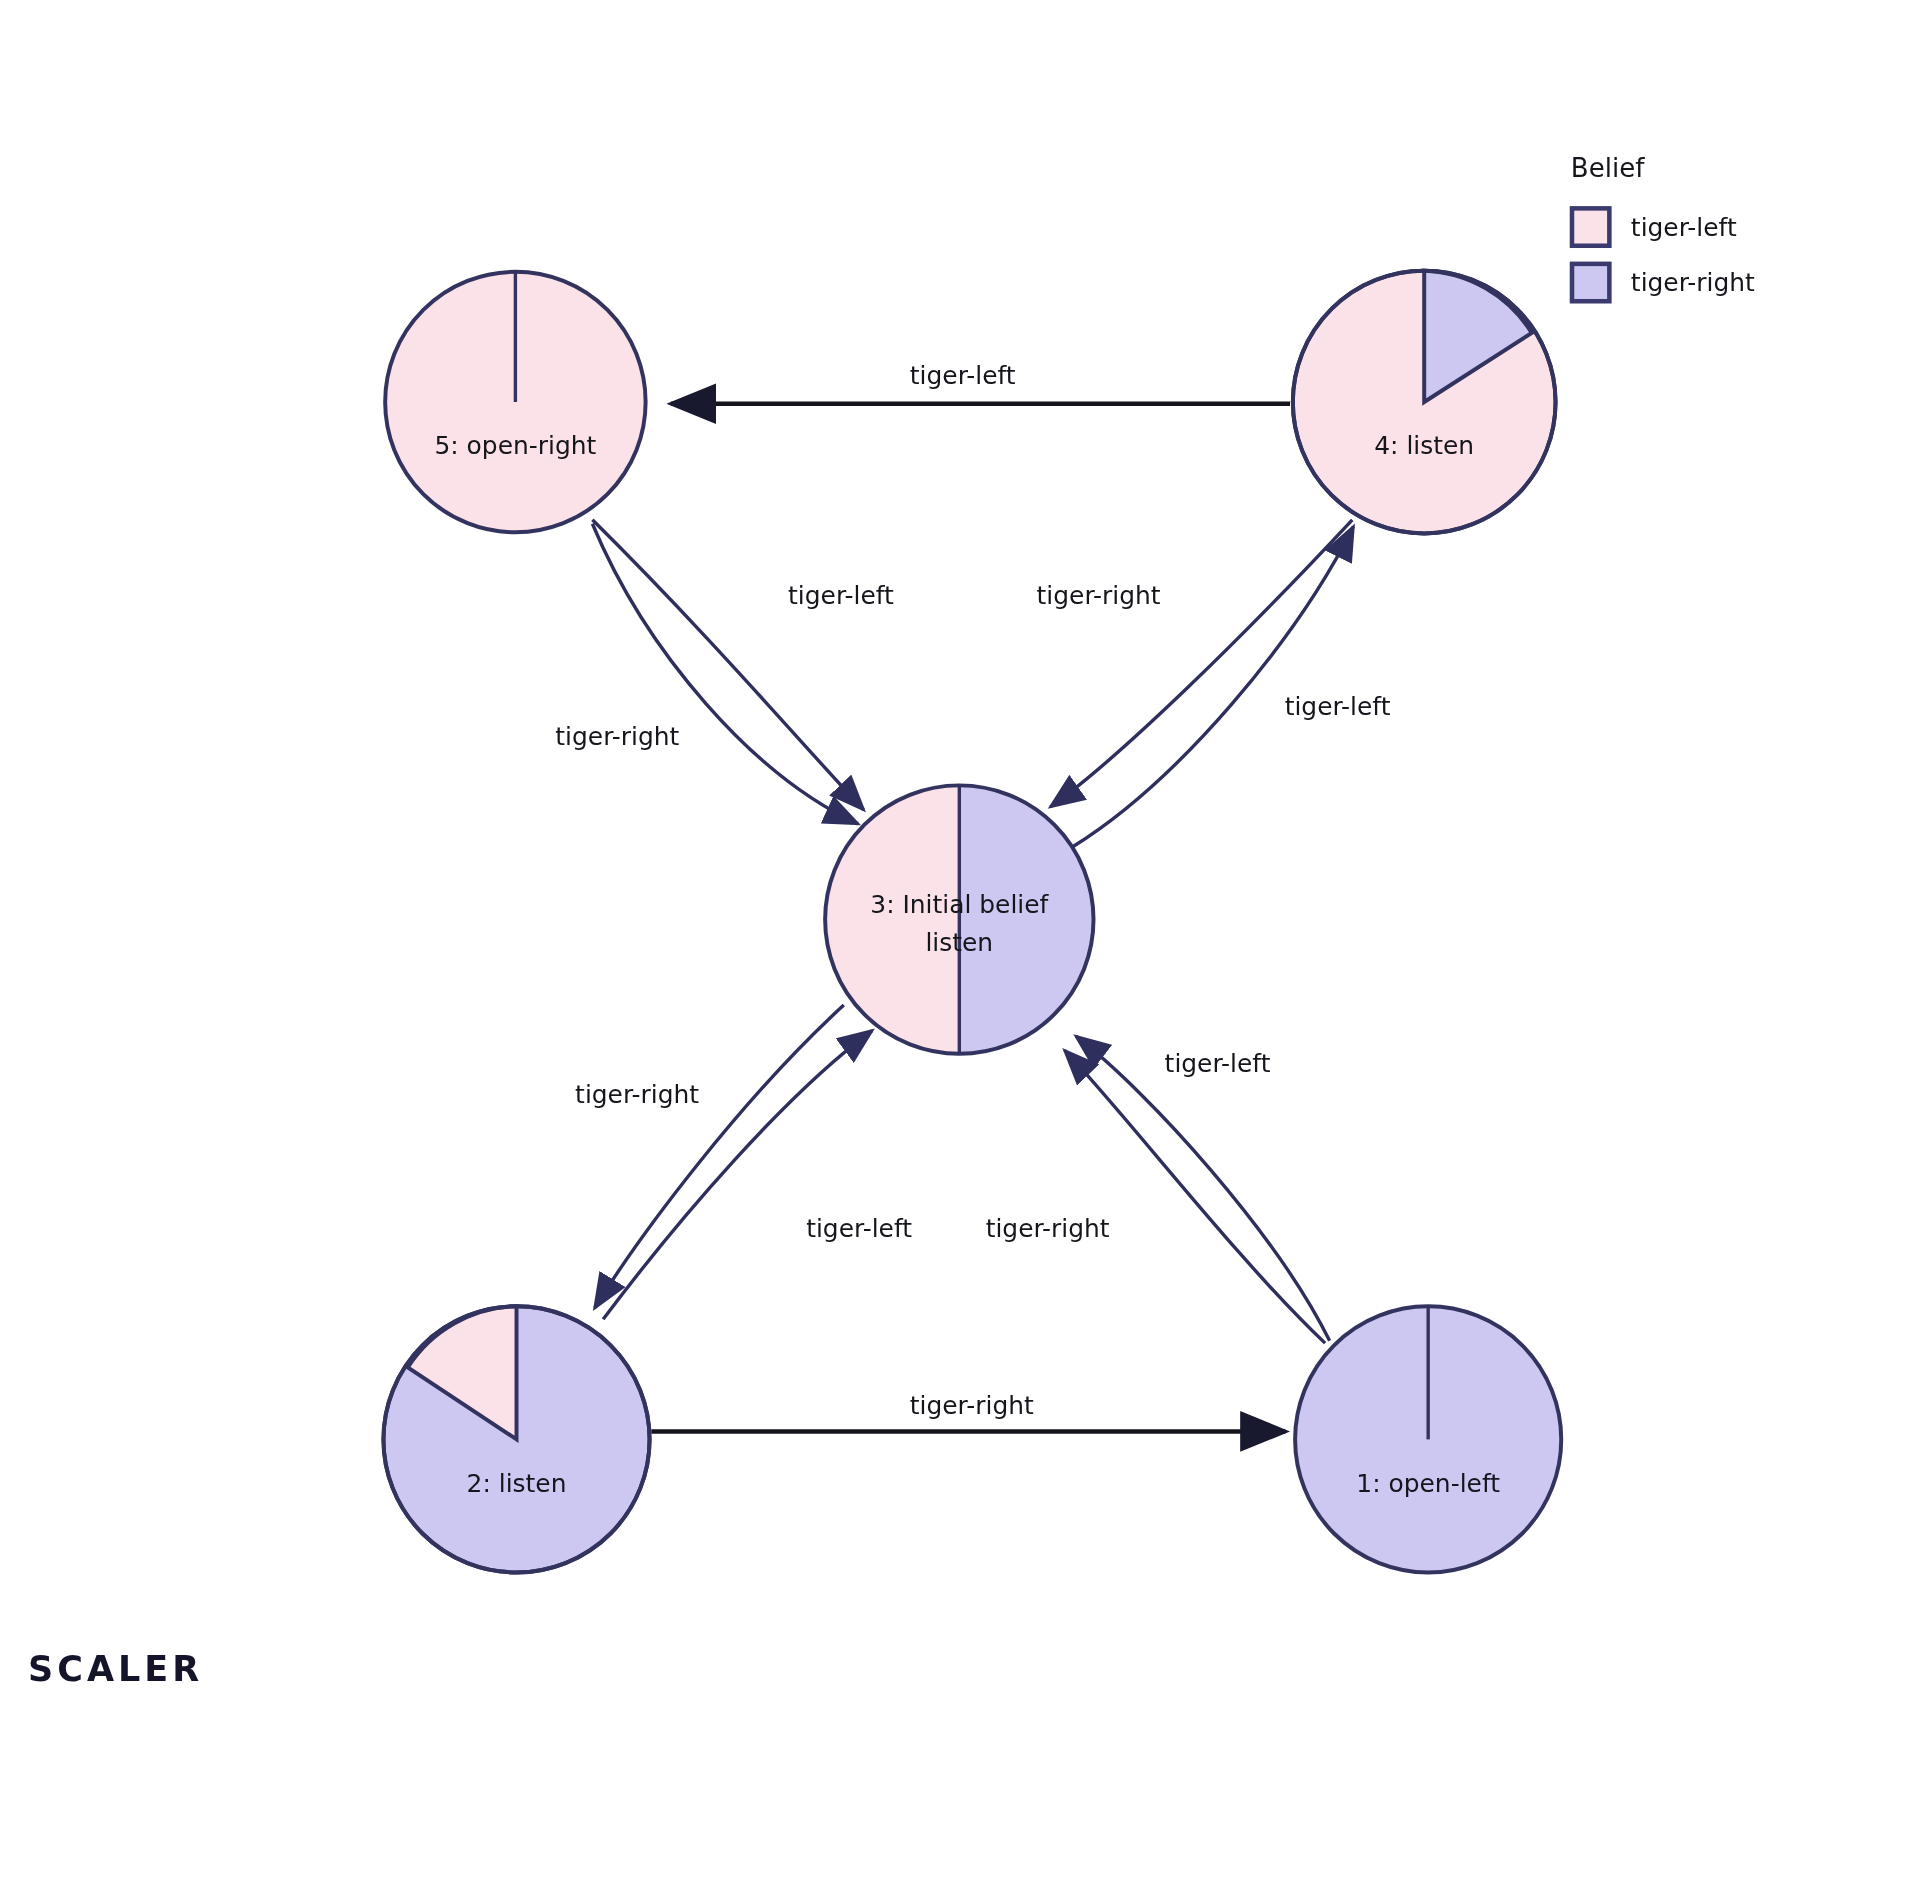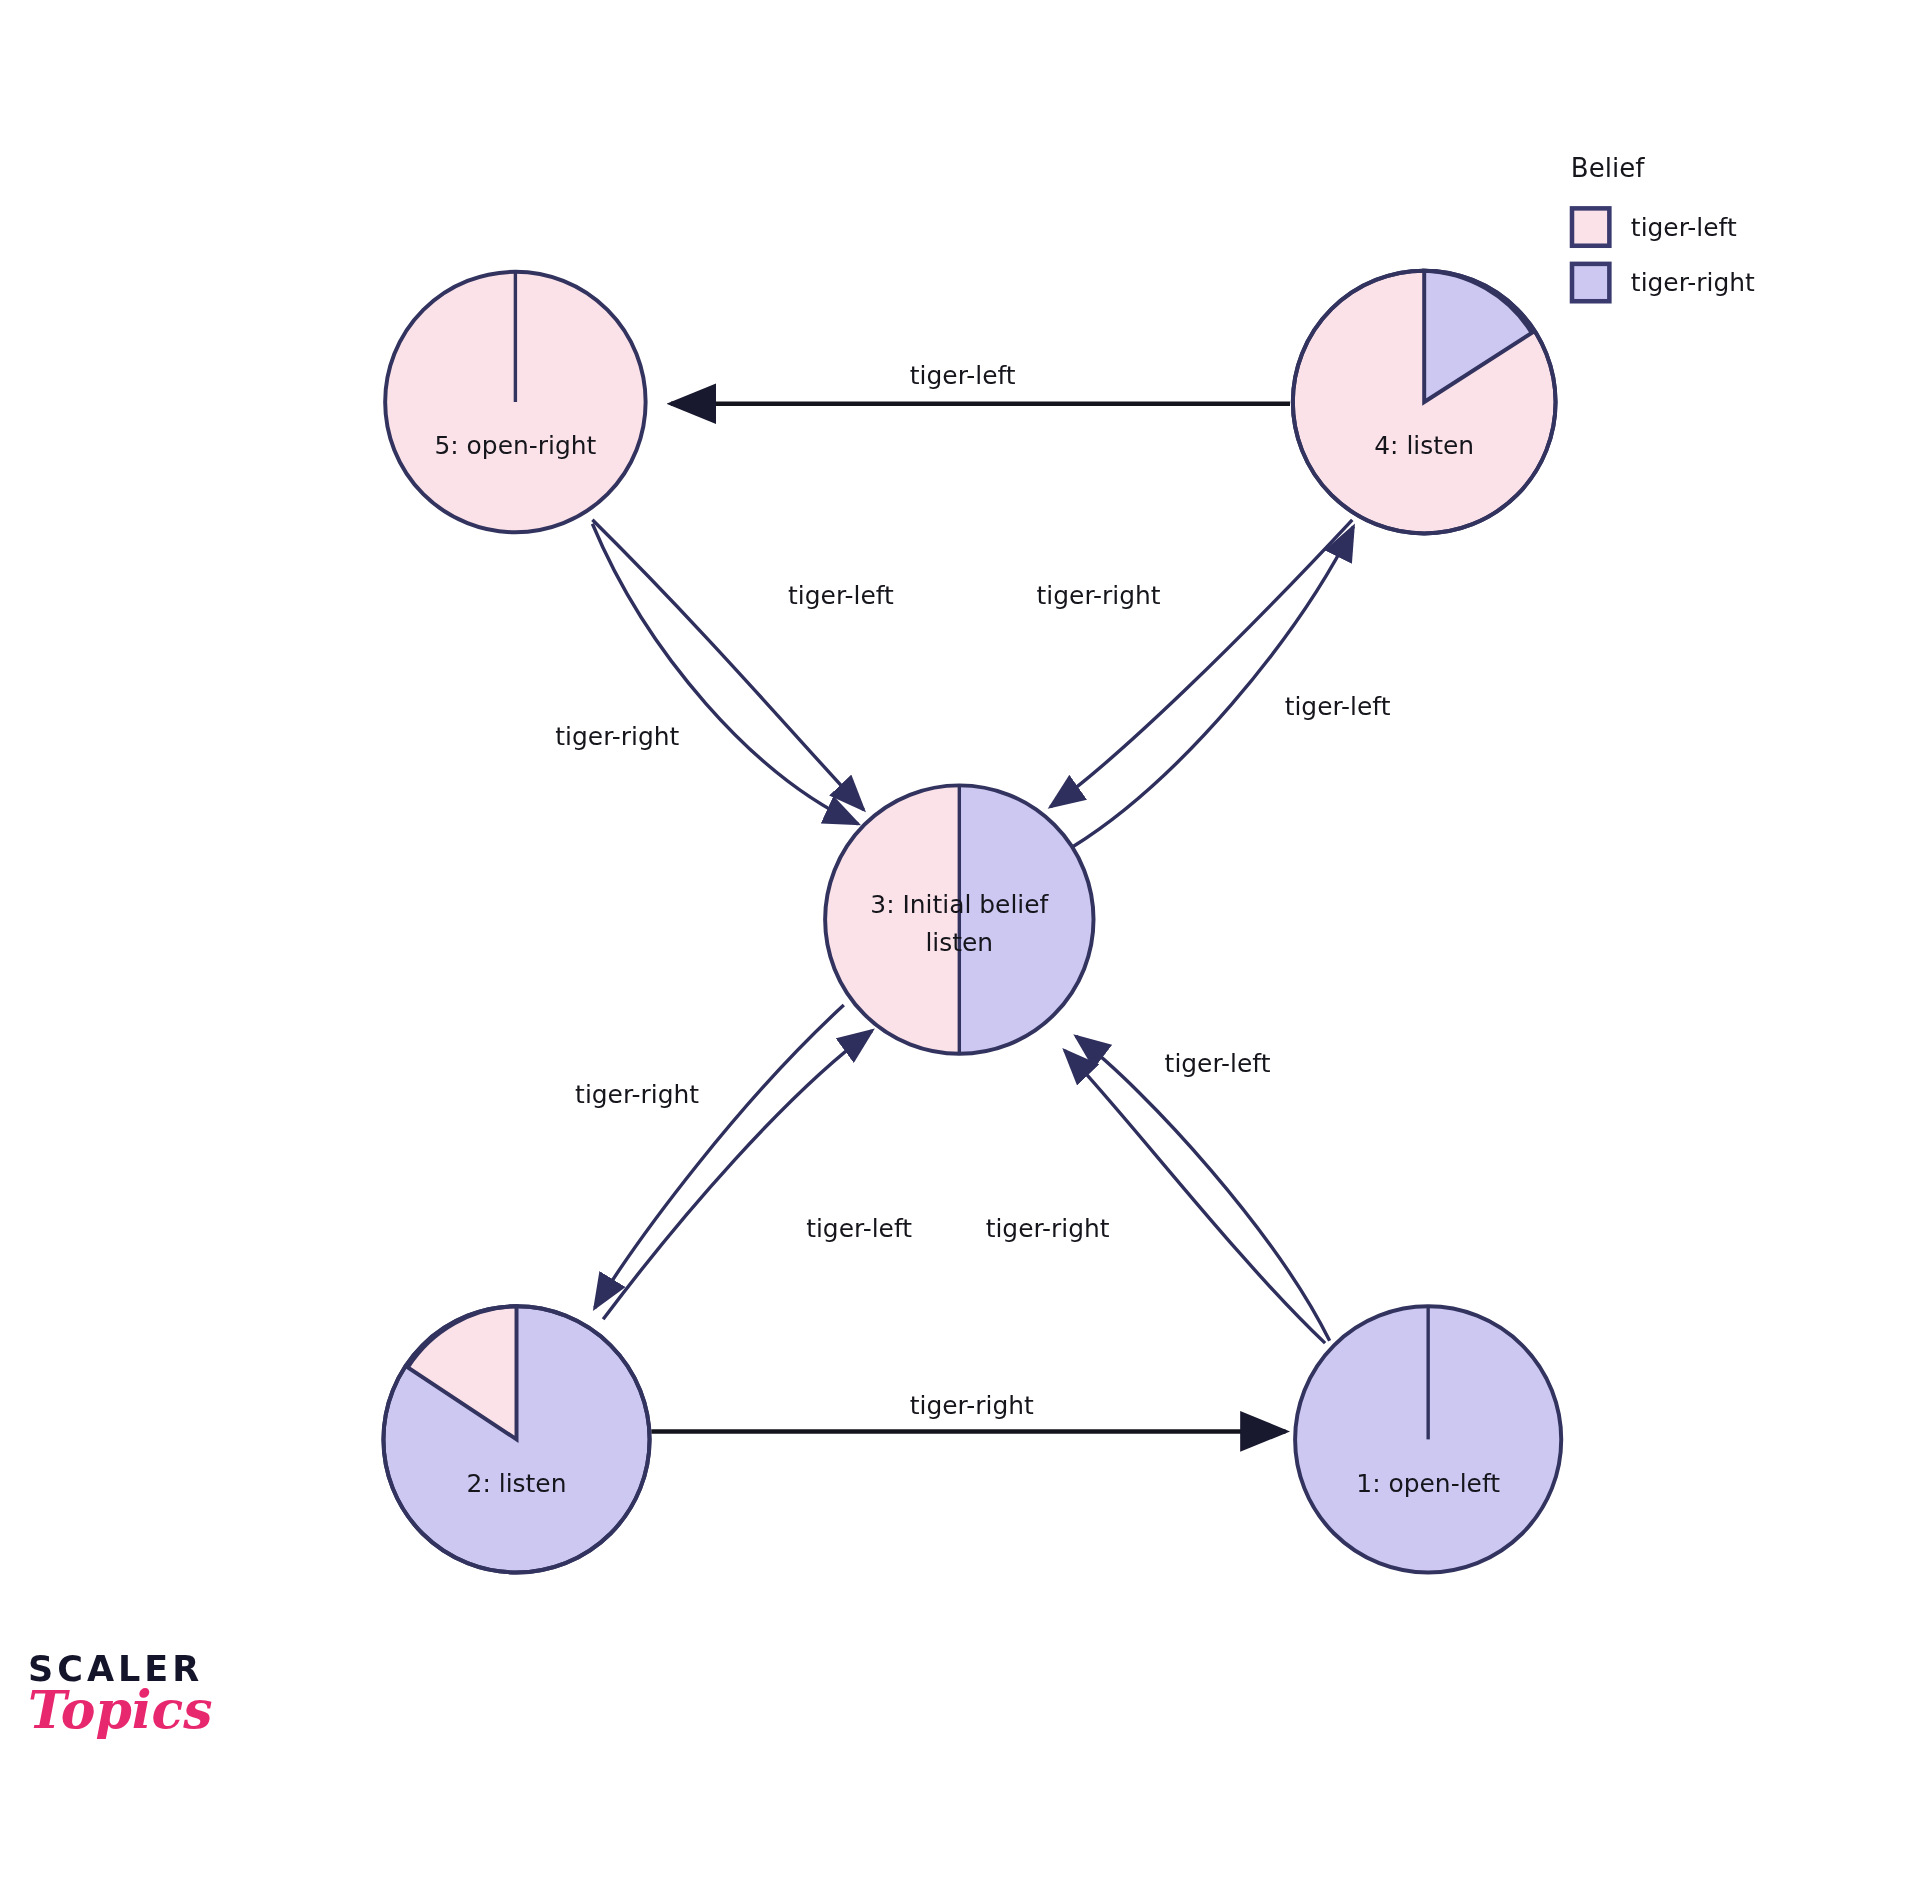--- a/index.html
+++ b/index.html
@@ -214,17 +214,16 @@
 
       <g>
         <rect x="2776" y="466" width="66" height="66" fill="#ccc8f2" stroke="#3a3a6e" stroke-width="8"></rect>
         <text class="legend-label" x="2880" y="502">tiger-right</text>
       </g>
     </g>
   </svg>
 
   <div class="logo-wrap">
     <span class="logo-scaler">SCALER</span>
-    <span class="logo-topics">Topics</span>
   </div>
 
 </div>
 
 
 </body></html>

